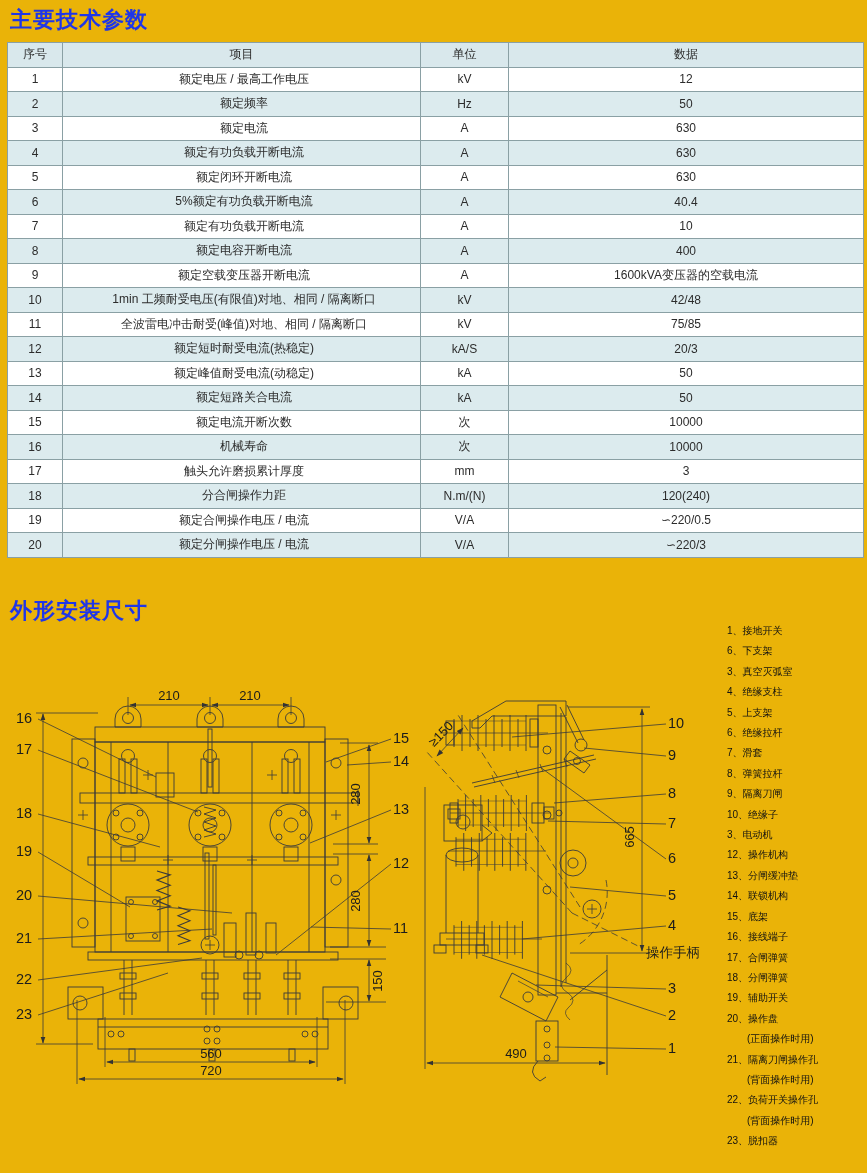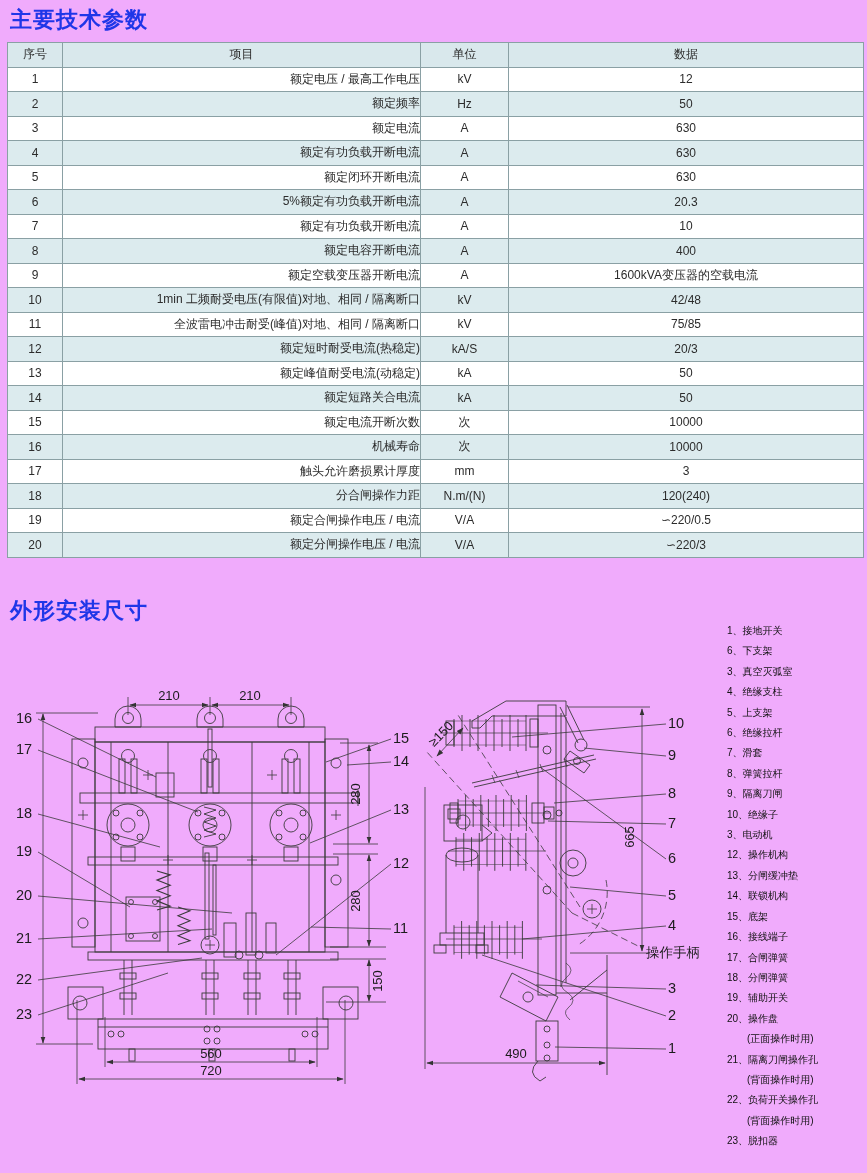--- a/index.html
+++ b/index.html
@@ -1,26 +1,26 @@
 <!DOCTYPE html>
 <html><head>
 <meta charset="utf-8">
 <style>
   html,body{margin:0;padding:0;background:#fff;}
-  #page{position:relative;width:867px;height:1173px;background:#f0abfc;overflow:hidden;
+  #page{position:relative;width:867px;height:1173px;background:#eab308;overflow:hidden;
         font-family:"Liberation Sans","DejaVu Sans",sans-serif;color:#222;}
   .sec-title{position:absolute;left:10px;font-size:22px;font-weight:700;color:#1f36e8;letter-spacing:1px;}
   #title1{top:5px;}
   #title2{top:582px;margin-top:14px;}
   
   #params{position:absolute;left:7px;top:42px;width:856px;border-collapse:collapse;table-layout:fixed;
           font-size:12px;color:#2c2c2c;}
   #params th,#params td{border:1px solid #8aa0a4;height:23.5px;padding:0;text-align:center;
           overflow:hidden;white-space:nowrap;font-weight:400;}
-  #params td.left{text-align:right;padding-left:5px;}
+  #params td.left{text-align:center;padding-left:5px;}
   #params thead th{background:#d9e8ec;}
   #params tbody tr:nth-child(even) td{background:#dcebee;}
   #params tbody tr:nth-child(odd) td{background:#ffffff;}
   
   svg{position:absolute;overflow:visible;}
   #front-svg{left:8px;top:655px;}
   #side-svg{left:420px;top:655px;}
   .dr{stroke:#3a3a3a;stroke-width:0.9;fill:none;}
   .dr2{stroke:#3a3a3a;stroke-width:0.7;fill:none;}
   .dim{stroke:#3a3a3a;stroke-width:0.8;fill:none;}
@@ -88,21 +88,21 @@
       <td>5</td>
       <td class="left">额定闭环开断电流</td>
       <td>A</td>
       <td>630</td>
     </tr>
 
     <tr>
       <td>6</td>
       <td class="left">5%额定有功负载开断电流</td>
       <td>A</td>
-      <td>20.3</td>
+      <td>40.4</td>
     </tr>
 
     <tr>
       <td>7</td>
       <td class="left">额定有功负载开断电流</td>
       <td>A</td>
       <td>10</td>
     </tr>
 
     <tr>

